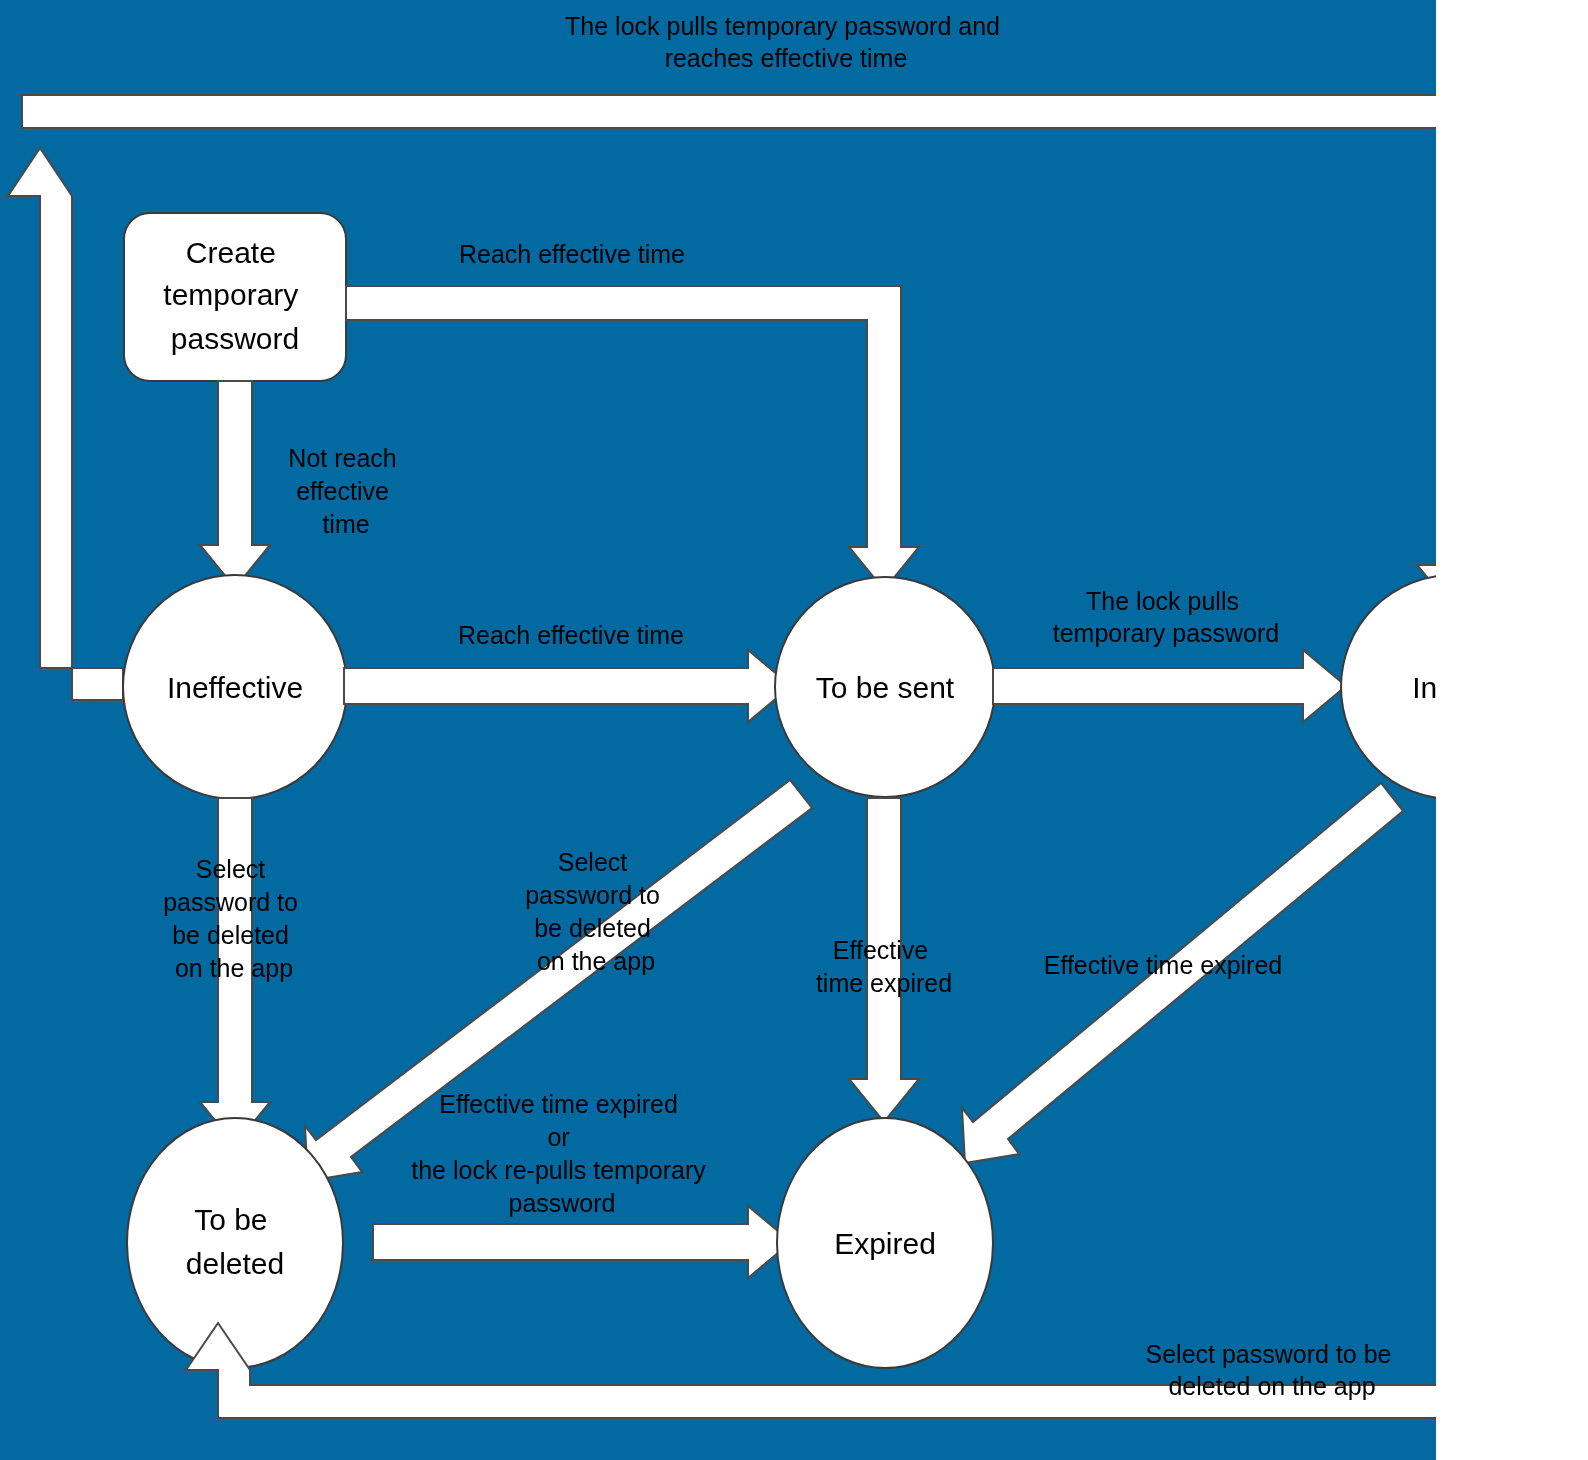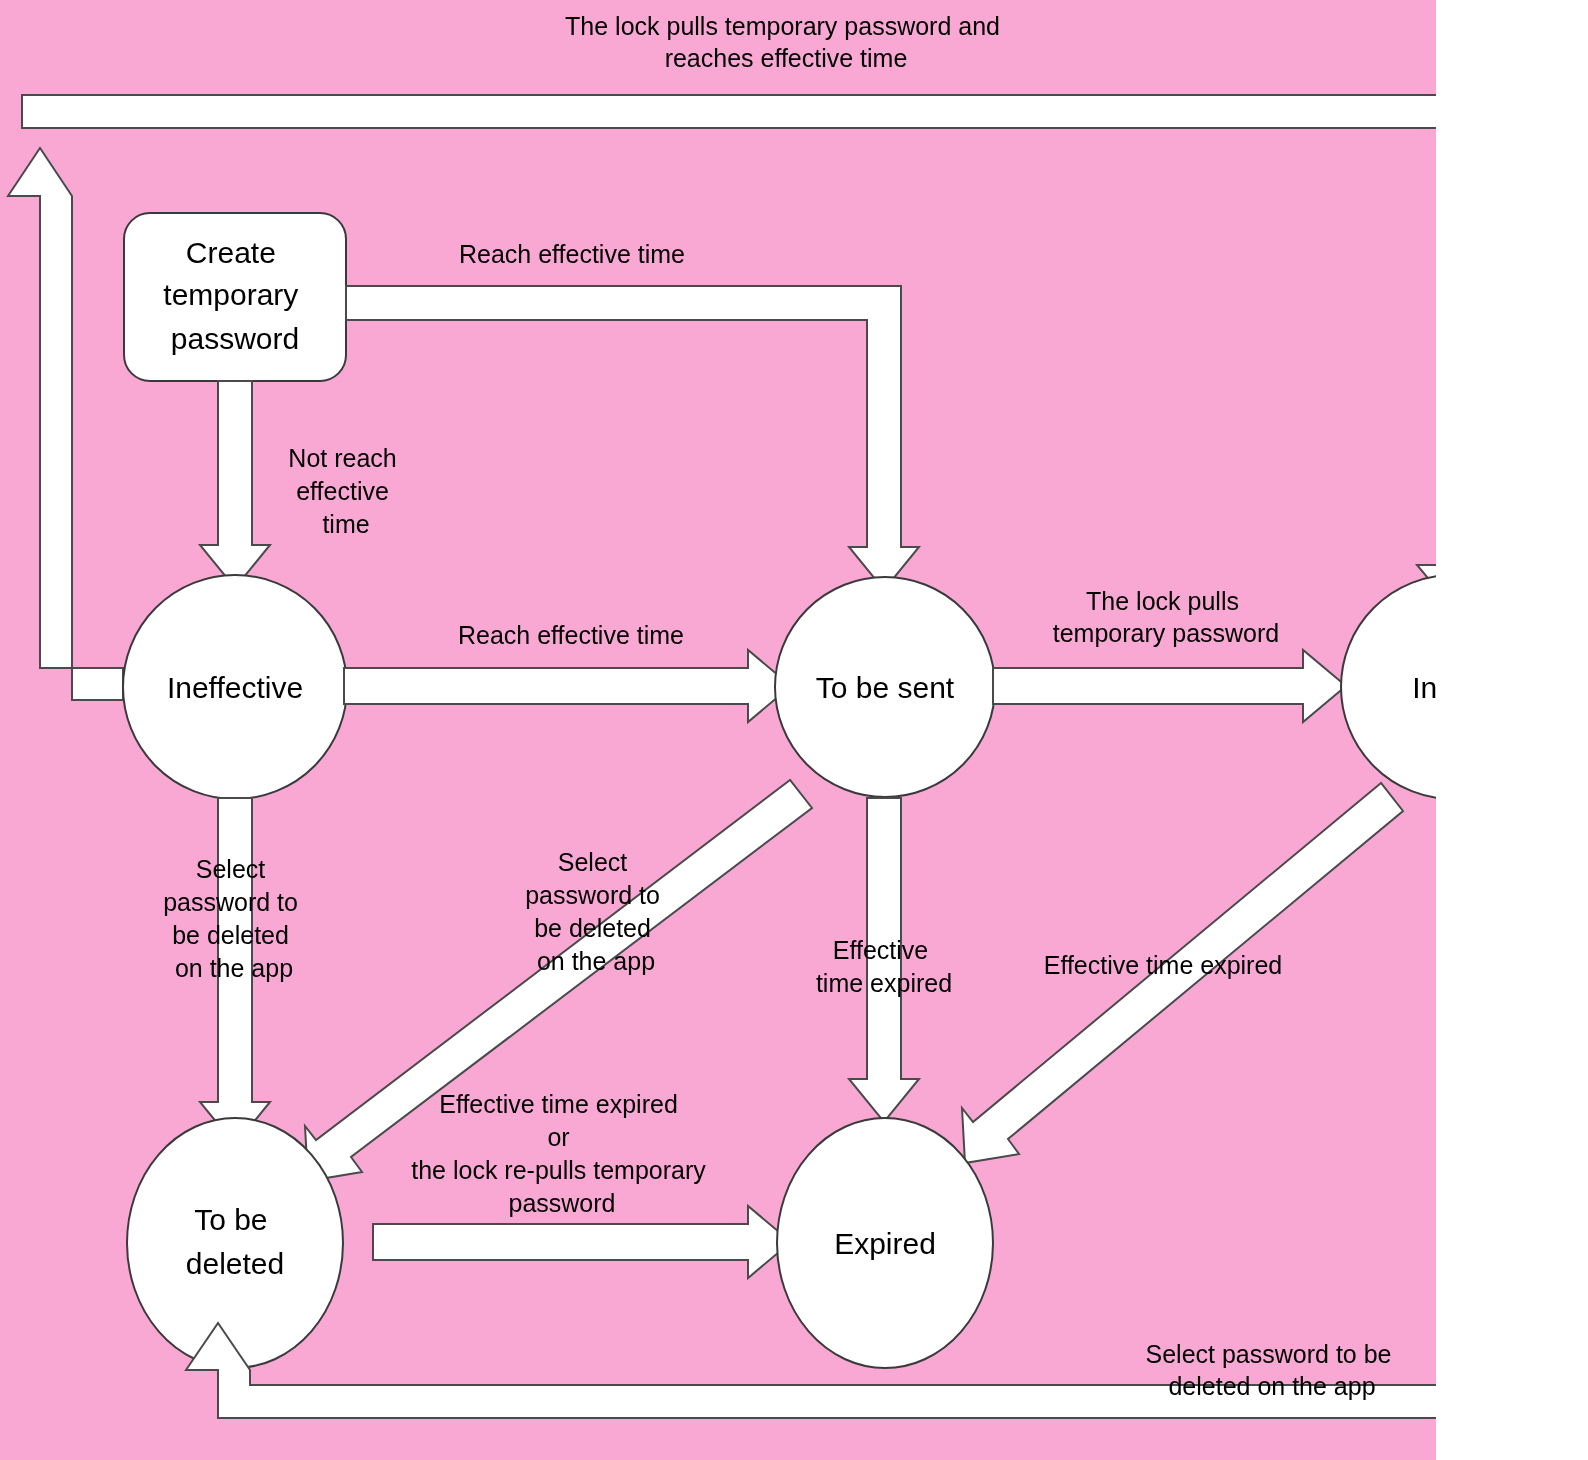--- a/index.html
+++ b/index.html
@@ -7,21 +7,21 @@
     padding: 0;
     background: #ffffff;
   }
   body {
     font-family: "Liberation Sans", sans-serif;
   }
   #diagram-root {
     position: relative;
     width: 1436px;
     height: 1460px;
-    background: #f9a8d4;
+    background: #0369a1;
     overflow: hidden;
   }
   svg#state-diagram {
     display: block;
     width: 1588px;
     height: 1460px;
   }
   .shape-outline {
     fill: #ffffff;
     stroke: #3a3a3a;

